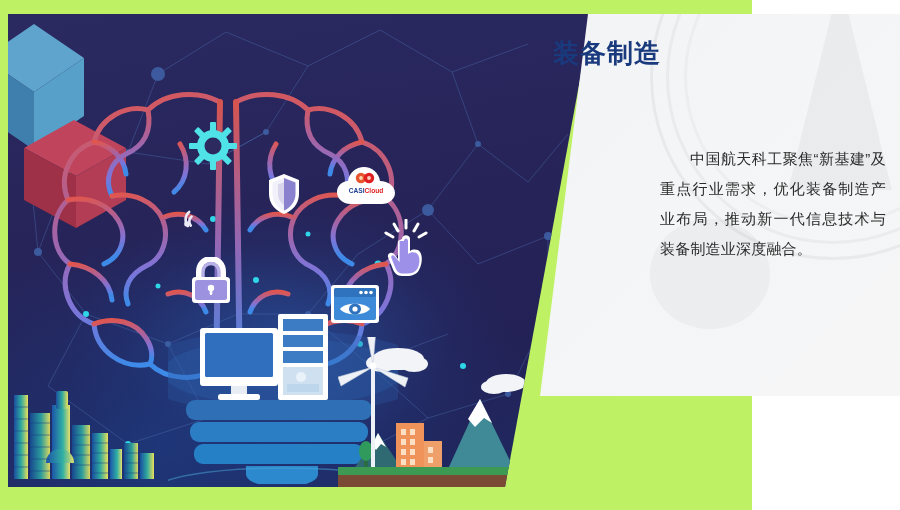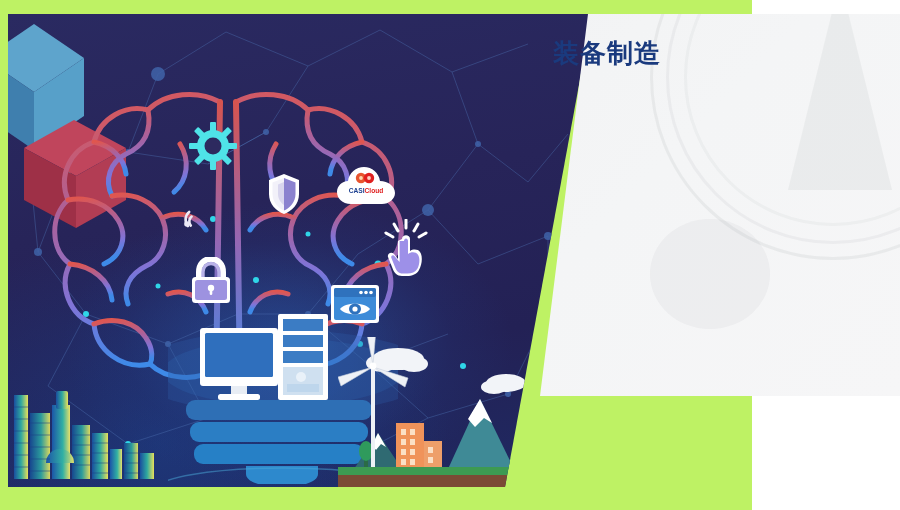--- a/index.html
+++ b/index.html
@@ -433,14 +433,15 @@
   <div class="right-panel">
     <div class="wm wm-ring wm-r1"></div>
     <div class="wm wm-ring wm-r2"></div>
     <div class="wm wm-ring wm-r3"></div>
     <div class="wm wm-tri"></div>
     <div class="wm wm-blob"></div>
   </div>
 
   <div class="title">装备制造</div>
 
+  <div class="body-copy">中国航天科工聚焦“新基建”及重点行业需求，优化装备制造产业布局，推动新一代信息技术与装备制造业深度融合。</div>
 
 </div>
 
 </body></html>

